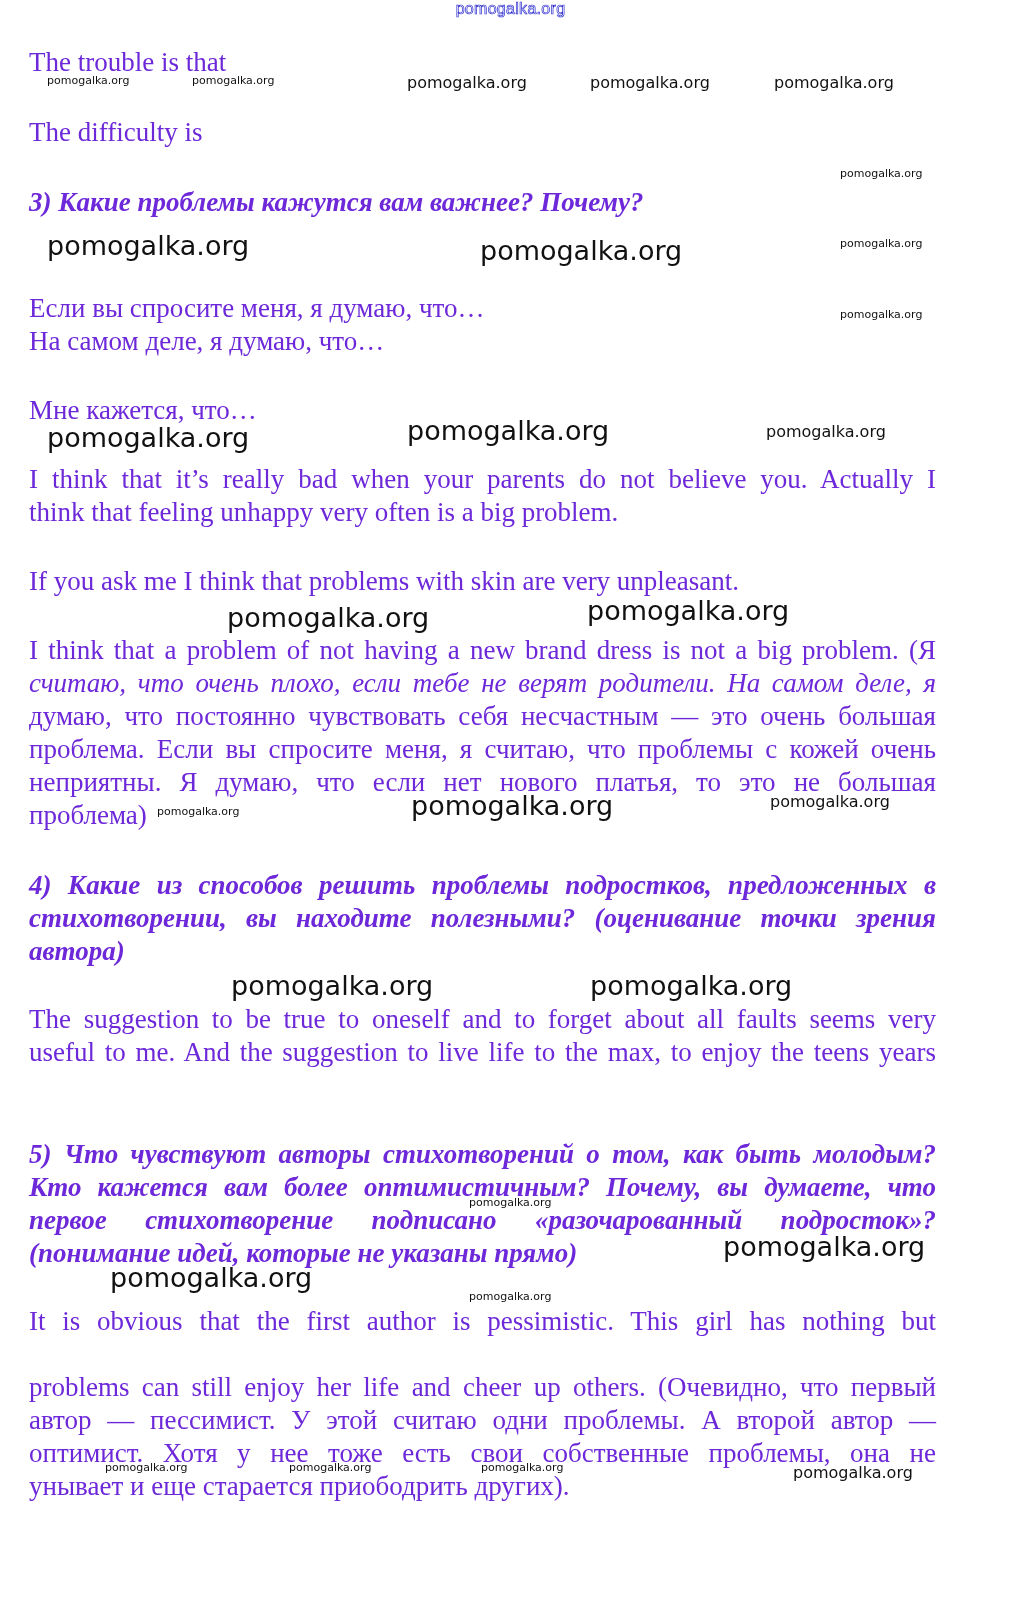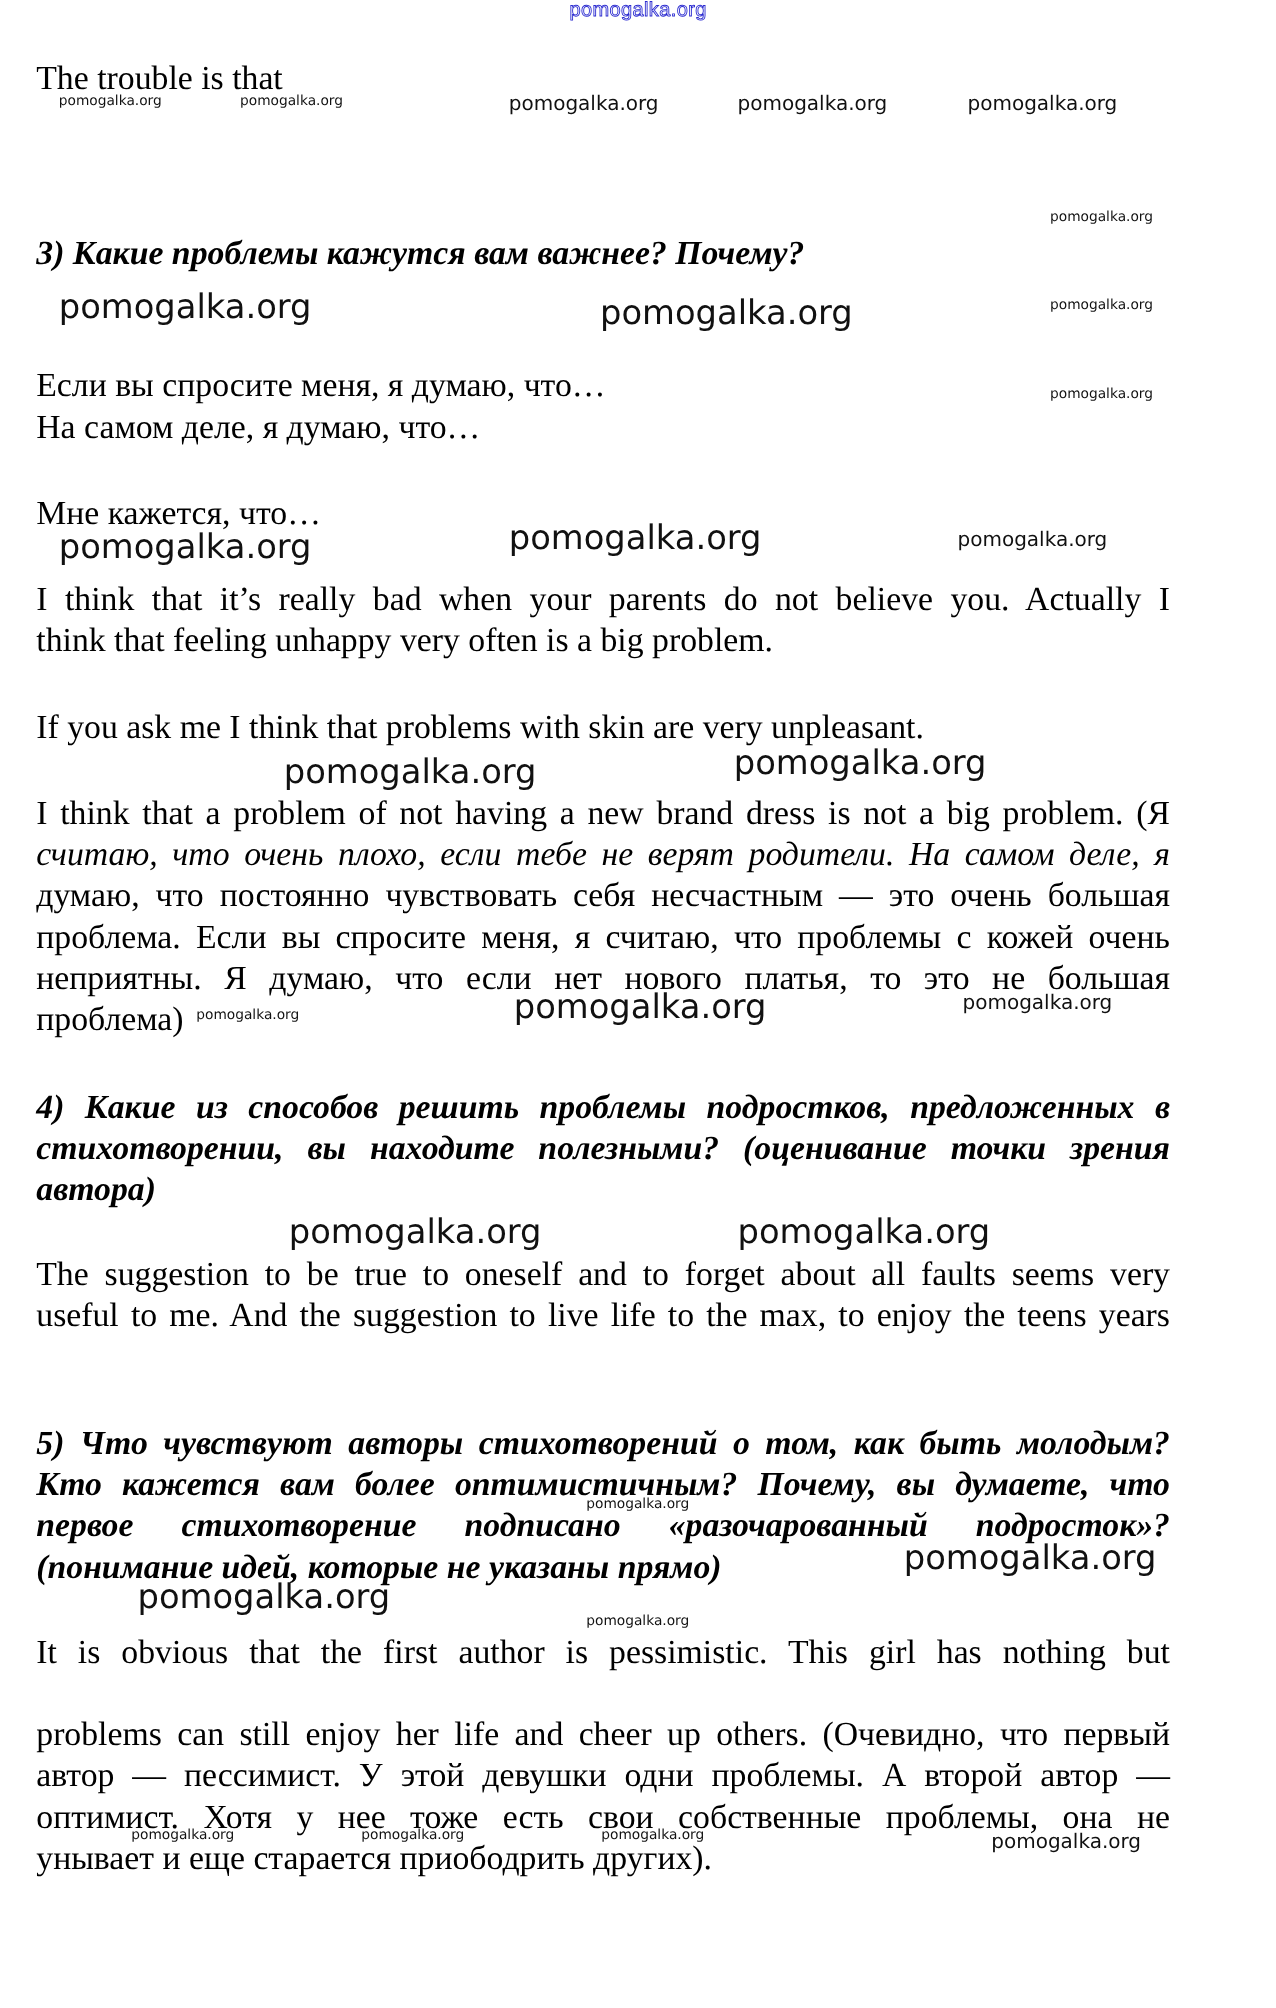--- a/index.html
+++ b/index.html
@@ -2,38 +2,39 @@
 <html><head>
 <meta charset="utf-8">
 <style>
   html, body { margin: 0; padding: 0; background: #ffffff; }
   body { width: 1021px; height: 1606px; position: relative; overflow: hidden; }
   .page { position: absolute; left: 0; top: 0; width: 1021px; height: 1606px; }
   .top-wm { position: absolute; left: 0; width: 1021px; top: 0; text-align: center;
     font-family: "Liberation Sans", sans-serif; font-size: 16px; color: #ffffff;
     -webkit-text-stroke: 0.7px #2a2ad0; letter-spacing: 0.3px; }
   .line { position: absolute; left: 29px; width: 907px;
-    font-family: "Liberation Serif", serif; font-size: 27px; color: #000000;
+    font-family: "Liberation Serif", serif; font-size: 27px; color: #6d28d9;
     line-height: 33px; white-space: nowrap; }
   .just { text-align: justify; text-align-last: justify; }
   .bold { font-weight: bold; font-style: italic; }
   .wm { position: absolute; font-family: "DejaVu Sans", sans-serif; color: #111;
     white-space: nowrap; }
   .wm-s { font-size: 11px; }
   .wm-m { font-size: 16px; }
   .wm-l { font-size: 27px; }
 </style>
 </head>
 <body>
 
 <div class="page">
 
   <div class="top-wm">pomogalka.org</div>
 
   <div class="line" style="top:46px;">The trouble is that</div>
+  <div class="line" style="top:116px;">The difficulty is</div>
 
   <div class="line bold" style="top:186px;">3) Какие проблемы кажутся вам важнее? Почему?</div>
   <div class="line" style="top:256px;margin-top:36px;">Если вы спросите меня, я думаю, что…</div>
   <div class="line" style="top:325px;">На самом деле, я думаю, что…</div>
   <div class="line just" style="top:463px;">I think that it’s really bad when your parents do not believe you. Actually I</div>
 
   <div class="line" style="top:394px;">Мне кажется, что…</div>
   <div class="line" style="top:496px;">think that feeling unhappy very often is a big problem.</div>
   <div class="line" style="top:565px;">If you ask me I think that problems with skin are very unpleasant.</div>
   <div class="line just" style="top:634px;">I think that a problem of not having a new brand dress is not a big problem. (Я</div>
@@ -50,21 +51,21 @@
   <div class="line just" style="top:1003px;">The suggestion to be true to oneself and to forget about all faults seems very</div>
   <div class="line just" style="top:1036px;">useful to me. And the suggestion to live life to the max, to enjoy the teens years</div>
 
   <div class="line bold just" style="top:1138px;">5) Что чувствуют авторы стихотворений о том, как быть молодым?</div>
   <div class="line bold just" style="top:1171px;">Кто кажется вам более оптимистичным? Почему, вы думаете, что</div>
   <div class="line bold just" style="top:1204px;">первое стихотворение подписано «разочарованный подросток»?</div>
   <div class="line bold" style="top:1237px;">(понимание идей, которые не указаны прямо)</div>
 
   <div class="line just" style="top:1305px;">It is obvious that the first author is pessimistic. This girl has nothing but</div>
   <div class="line just" style="top:1371px;">problems can still enjoy her life and cheer up others. (Очевидно, что первый</div>
-  <div class="line just" style="top:1404px;">автор — пессимист. У этой девушки одни проблемы. А второй автор —</div>
+  <div class="line just" style="top:1404px;">автор — пессимист. У этой считаю одни проблемы. А второй автор —</div>
   <div class="line just" style="top:1437px;">оптимист. Хотя у нее тоже есть свои собственные проблемы, она не</div>
   <div class="line" style="top:1470px;">унывает и еще старается приободрить других).</div>
 
   <div class="wm wm-s" style="left:47px; top:74px;">pomogalka.org</div>
   <div class="wm wm-s" style="left:192px; top:74px;">pomogalka.org</div>
   <div class="wm wm-m" style="left:407px; top:73px;">pomogalka.org</div>
   <div class="wm wm-m" style="left:590px; top:73px;">pomogalka.org</div>
   <div class="wm wm-m" style="left:774px; top:73px;">pomogalka.org</div>
 
   <div class="wm wm-s" style="left:840px; top:167px;">pomogalka.org</div>

